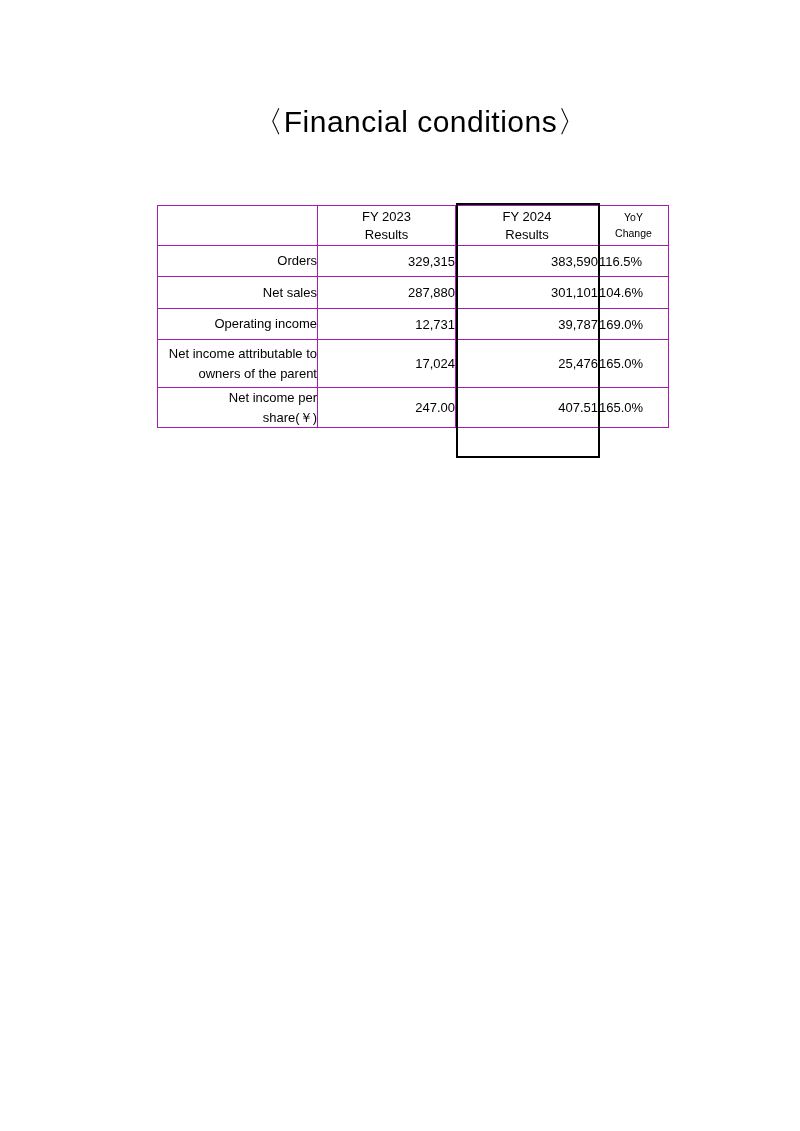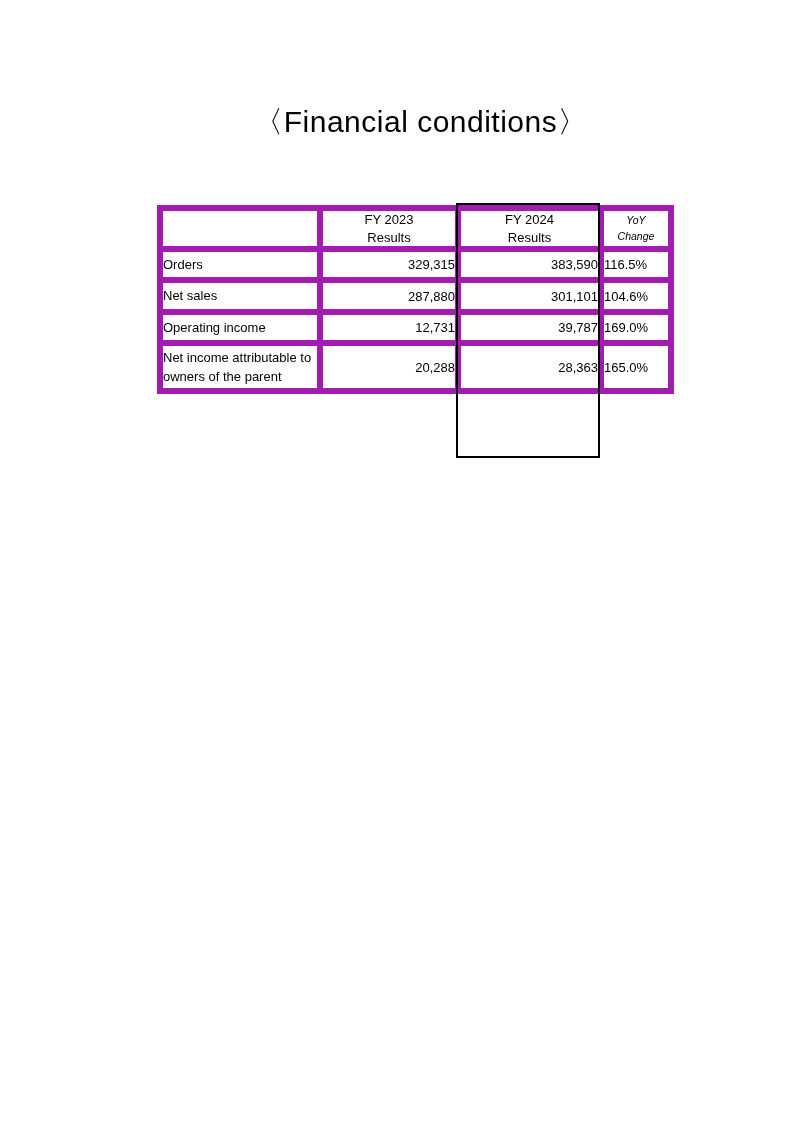--- a/index.html
+++ b/index.html
@@ -40,21 +40,21 @@
   table.fin {
     position: absolute;
     left: 157px;
     top: 205px;
     width: 511px;
     border-collapse: collapse;
     table-layout: fixed;
     font-size: 13px;
   }
   table.fin th, table.fin td {
-    border: 6px solid #a21caf;
+    border: 1px solid #a21caf;
     padding: 0;
     font-weight: 400;
     vertical-align: middle;
     overflow: hidden;
   }
   col.c-label  { width: 160px; }
   col.c-fy2023 { width: 138px; }
   col.c-fy2024 { width: 143px; }
   col.c-yoy    { width: 70px;  }
 
@@ -62,24 +62,24 @@
   tr.r-orders      { height: 31px; }
   tr.r-netsales    { height: 32px; margin-top: 48px; }
   tr.r-opincome    { height: 31px; }
   tr.r-ordincome   { height: 32px; }
   tr.r-netincome   { height: 48px; }
   tr.r-eps         { height: 37px; }
 
   .head-cell { text-align: center; }
   .head-cell .hl { line-height: 1.35; }
   .head-cell-small { font-size: 10.5px; }
-  .head-cell-small .hl { line-height: 1.5; font-style: italic; }
+  .head-cell-small .hl { line-height: 1.5; }
 
   .label-cell {
-    text-align: left;
+    text-align: right;
     padding-left: 4px;
     padding-right: 2px;
     white-space: pre-line;
     line-height: 1.5;
   }
   .num-cell {
     text-align: right;
     padding-right: 3px;
   }
   .num-cell-fy24 {
@@ -147,22 +147,29 @@
       </tr>
       <tr class="r-opincome">
         <td class="label-cell">Operating income</td>
         <td class="num-cell">12,731</td>
         <td class="num-cell-fy24">39,787</td>
         <td class="yoy-cell">169.0%</td>
       </tr>
       <tr class="r-netincome">
         <td class="label-cell">Net income attributable to
 owners of the parent</td>
-        <td class="num-cell">20,288</td>
-        <td class="num-cell-fy24">28,363</td>
+        <td class="num-cell">17,024</td>
+        <td class="num-cell-fy24">25,476</td>
+        <td class="yoy-cell">165.0%</td>
+      </tr>
+      <tr class="r-eps">
+        <td class="label-cell">Net income per
+share(￥)</td>
+        <td class="num-cell">247.00</td>
+        <td class="num-cell-fy24">407.51</td>
         <td class="yoy-cell">165.0%</td>
       </tr>
     </tbody>
   </table>
 
   <div class="thick-box"></div>
 
 </div>
 
 </body></html>

